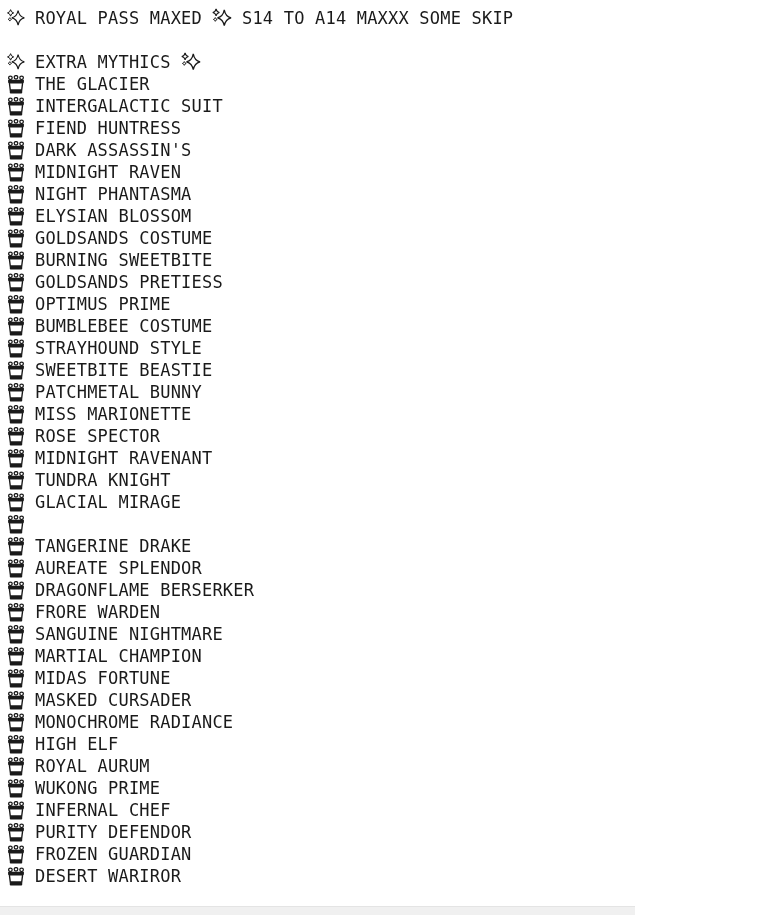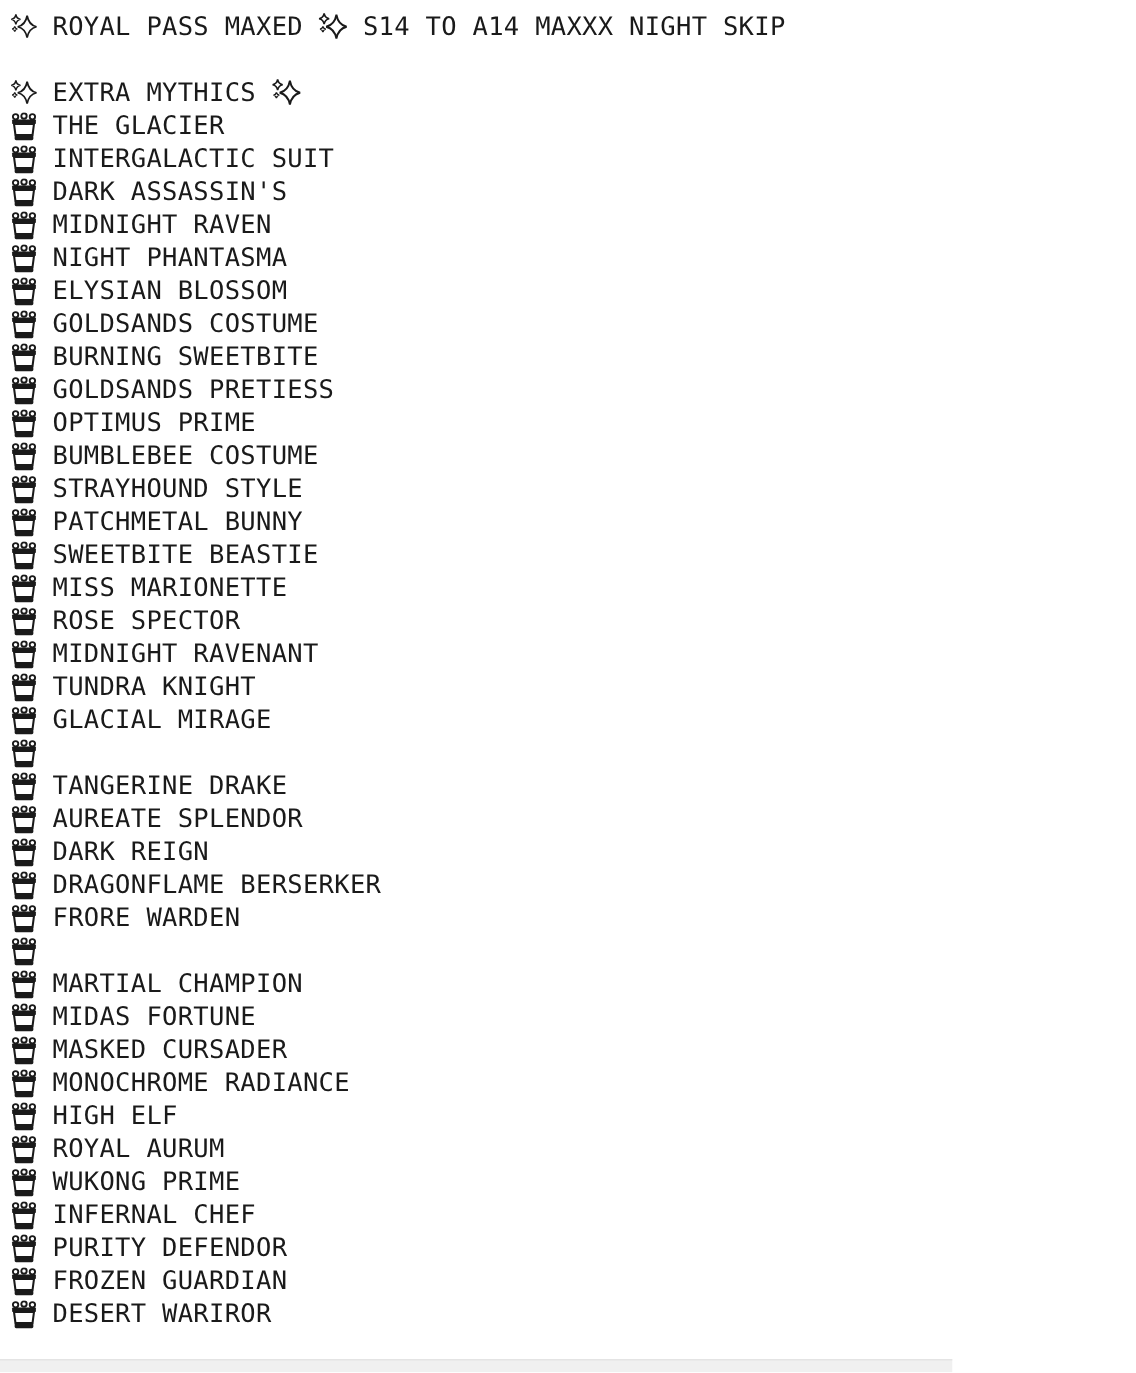--- a/index.html
+++ b/index.html
@@ -56,21 +56,21 @@
     <path d="M14.5 2 Q15.8 9.3 22 10.8 Q15.8 12.3 14.5 19.5 Q13.2 12.3 7 10.8 Q13.2 9.3 14.5 2 Z" fill="#ffffff" stroke="#1a1a1a" stroke-width="1.4"></path>
     <path d="M5.5 1 Q6.1 4.3 9.2 4.9 Q6.1 5.5 5.5 8.8 Q4.9 5.5 1.8 4.9 Q4.9 4.3 5.5 1 Z" fill="#ffffff" stroke="#1a1a1a" stroke-width="1.2"></path>
     <path d="M4.6 10.5 Q5 12.2 6.7 12.6 Q5 13 4.6 14.7 Q4.2 13 2.5 12.6 Q4.2 12.2 4.6 10.5 Z" fill="#ffffff" stroke="#1a1a1a" stroke-width="1"></path>
   </svg>
 </span><span>ROYAL PASS MAXED</span><span class="inline-icon">
   <svg width="22" height="20" viewBox="0 0 24 22" aria-hidden="true">
     <path d="M14.5 2 Q15.8 9.3 22 10.8 Q15.8 12.3 14.5 19.5 Q13.2 12.3 7 10.8 Q13.2 9.3 14.5 2 Z" fill="#ffffff" stroke="#1a1a1a" stroke-width="1.4"></path>
     <path d="M5.5 1 Q6.1 4.3 9.2 4.9 Q6.1 5.5 5.5 8.8 Q4.9 5.5 1.8 4.9 Q4.9 4.3 5.5 1 Z" fill="#ffffff" stroke="#1a1a1a" stroke-width="1.2"></path>
     <path d="M4.6 10.5 Q5 12.2 6.7 12.6 Q5 13 4.6 14.7 Q4.2 13 2.5 12.6 Q4.2 12.2 4.6 10.5 Z" fill="#ffffff" stroke="#1a1a1a" stroke-width="1"></path>
   </svg>
-</span><span>S14 TO A14 MAXXX NIGHT SKIP</span>
+</span><span>S14 TO A14 MAXXX SOME SKIP</span>
     </div>
 
     <div class="spacer"></div>
 
     <div class="line">
       <span class="icon-slot">
   <svg width="22" height="20" viewBox="0 0 24 22" aria-hidden="true">
     <path d="M14.5 2 Q15.8 9.3 22 10.8 Q15.8 12.3 14.5 19.5 Q13.2 12.3 7 10.8 Q13.2 9.3 14.5 2 Z" fill="#ffffff" stroke="#1a1a1a" stroke-width="1.4"></path>
     <path d="M5.5 1 Q6.1 4.3 9.2 4.9 Q6.1 5.5 5.5 8.8 Q4.9 5.5 1.8 4.9 Q4.9 4.3 5.5 1 Z" fill="#ffffff" stroke="#1a1a1a" stroke-width="1.2"></path>
     <path d="M4.6 10.5 Q5 12.2 6.7 12.6 Q5 13 4.6 14.7 Q4.2 13 2.5 12.6 Q4.2 12.2 4.6 10.5 Z" fill="#ffffff" stroke="#1a1a1a" stroke-width="1"></path>
@@ -106,20 +106,33 @@
     <circle cx="13.8" cy="2.7" r="1.7" fill="#ffffff" stroke="#1a1a1a" stroke-width="1.2"></circle>
     <circle cx="8.5" cy="2.2" r="1.7" fill="#ffffff" stroke="#1a1a1a" stroke-width="1.2"></circle>
     <rect x="1" y="4.4" width="15" height="2.9" rx="0.5" fill="#1a1a1a"></rect>
     <path d="M2.2 7.3 L3.1 14.2 L13.9 14.2 L14.8 7.3 Z" fill="#ffffff" stroke="#1a1a1a" stroke-width="1.3"></path>
     <rect x="2.6" y="14.2" width="11.8" height="3.3" rx="0.9" fill="#1a1a1a"></rect>
   </svg>
 </span>
     <span>INTERGALACTIC SUIT</span>
   </div>
 
+  <div class="line">
+    <span class="icon-slot">
+  <svg width="18" height="19" viewBox="0 0 17 18" aria-hidden="true">
+    <circle cx="3.2" cy="2.7" r="1.7" fill="#ffffff" stroke="#1a1a1a" stroke-width="1.2"></circle>
+    <circle cx="13.8" cy="2.7" r="1.7" fill="#ffffff" stroke="#1a1a1a" stroke-width="1.2"></circle>
+    <circle cx="8.5" cy="2.2" r="1.7" fill="#ffffff" stroke="#1a1a1a" stroke-width="1.2"></circle>
+    <rect x="1" y="4.4" width="15" height="2.9" rx="0.5" fill="#1a1a1a"></rect>
+    <path d="M2.2 7.3 L3.1 14.2 L13.9 14.2 L14.8 7.3 Z" fill="#ffffff" stroke="#1a1a1a" stroke-width="1.3"></path>
+    <rect x="2.6" y="14.2" width="11.8" height="3.3" rx="0.9" fill="#1a1a1a"></rect>
+  </svg>
+</span>
+    <span>FIEND HUNTRESS</span>
+  </div>
 
   <div class="line">
     <span class="icon-slot">
   <svg width="18" height="19" viewBox="0 0 17 18" aria-hidden="true">
     <circle cx="3.2" cy="2.7" r="1.7" fill="#ffffff" stroke="#1a1a1a" stroke-width="1.2"></circle>
     <circle cx="13.8" cy="2.7" r="1.7" fill="#ffffff" stroke="#1a1a1a" stroke-width="1.2"></circle>
     <circle cx="8.5" cy="2.2" r="1.7" fill="#ffffff" stroke="#1a1a1a" stroke-width="1.2"></circle>
     <rect x="1" y="4.4" width="15" height="2.9" rx="0.5" fill="#1a1a1a"></rect>
     <path d="M2.2 7.3 L3.1 14.2 L13.9 14.2 L14.8 7.3 Z" fill="#ffffff" stroke="#1a1a1a" stroke-width="1.3"></path>
     <rect x="2.6" y="14.2" width="11.8" height="3.3" rx="0.9" fill="#1a1a1a"></rect>
@@ -258,48 +271,48 @@
     <span class="icon-slot">
   <svg width="18" height="19" viewBox="0 0 17 18" aria-hidden="true">
     <circle cx="3.2" cy="2.7" r="1.7" fill="#ffffff" stroke="#1a1a1a" stroke-width="1.2"></circle>
     <circle cx="13.8" cy="2.7" r="1.7" fill="#ffffff" stroke="#1a1a1a" stroke-width="1.2"></circle>
     <circle cx="8.5" cy="2.2" r="1.7" fill="#ffffff" stroke="#1a1a1a" stroke-width="1.2"></circle>
     <rect x="1" y="4.4" width="15" height="2.9" rx="0.5" fill="#1a1a1a"></rect>
     <path d="M2.2 7.3 L3.1 14.2 L13.9 14.2 L14.8 7.3 Z" fill="#ffffff" stroke="#1a1a1a" stroke-width="1.3"></path>
     <rect x="2.6" y="14.2" width="11.8" height="3.3" rx="0.9" fill="#1a1a1a"></rect>
   </svg>
 </span>
+    <span>SWEETBITE BEASTIE</span>
+  </div>
+
+  <div class="line">
+    <span class="icon-slot">
+  <svg width="18" height="19" viewBox="0 0 17 18" aria-hidden="true">
+    <circle cx="3.2" cy="2.7" r="1.7" fill="#ffffff" stroke="#1a1a1a" stroke-width="1.2"></circle>
+    <circle cx="13.8" cy="2.7" r="1.7" fill="#ffffff" stroke="#1a1a1a" stroke-width="1.2"></circle>
+    <circle cx="8.5" cy="2.2" r="1.7" fill="#ffffff" stroke="#1a1a1a" stroke-width="1.2"></circle>
+    <rect x="1" y="4.4" width="15" height="2.9" rx="0.5" fill="#1a1a1a"></rect>
+    <path d="M2.2 7.3 L3.1 14.2 L13.9 14.2 L14.8 7.3 Z" fill="#ffffff" stroke="#1a1a1a" stroke-width="1.3"></path>
+    <rect x="2.6" y="14.2" width="11.8" height="3.3" rx="0.9" fill="#1a1a1a"></rect>
+  </svg>
+</span>
     <span>PATCHMETAL BUNNY</span>
   </div>
 
   <div class="line">
     <span class="icon-slot">
   <svg width="18" height="19" viewBox="0 0 17 18" aria-hidden="true">
     <circle cx="3.2" cy="2.7" r="1.7" fill="#ffffff" stroke="#1a1a1a" stroke-width="1.2"></circle>
     <circle cx="13.8" cy="2.7" r="1.7" fill="#ffffff" stroke="#1a1a1a" stroke-width="1.2"></circle>
     <circle cx="8.5" cy="2.2" r="1.7" fill="#ffffff" stroke="#1a1a1a" stroke-width="1.2"></circle>
     <rect x="1" y="4.4" width="15" height="2.9" rx="0.5" fill="#1a1a1a"></rect>
     <path d="M2.2 7.3 L3.1 14.2 L13.9 14.2 L14.8 7.3 Z" fill="#ffffff" stroke="#1a1a1a" stroke-width="1.3"></path>
     <rect x="2.6" y="14.2" width="11.8" height="3.3" rx="0.9" fill="#1a1a1a"></rect>
   </svg>
 </span>
-    <span>SWEETBITE BEASTIE</span>
-  </div>
-
-  <div class="line">
-    <span class="icon-slot">
-  <svg width="18" height="19" viewBox="0 0 17 18" aria-hidden="true">
-    <circle cx="3.2" cy="2.7" r="1.7" fill="#ffffff" stroke="#1a1a1a" stroke-width="1.2"></circle>
-    <circle cx="13.8" cy="2.7" r="1.7" fill="#ffffff" stroke="#1a1a1a" stroke-width="1.2"></circle>
-    <circle cx="8.5" cy="2.2" r="1.7" fill="#ffffff" stroke="#1a1a1a" stroke-width="1.2"></circle>
-    <rect x="1" y="4.4" width="15" height="2.9" rx="0.5" fill="#1a1a1a"></rect>
-    <path d="M2.2 7.3 L3.1 14.2 L13.9 14.2 L14.8 7.3 Z" fill="#ffffff" stroke="#1a1a1a" stroke-width="1.3"></path>
-    <rect x="2.6" y="14.2" width="11.8" height="3.3" rx="0.9" fill="#1a1a1a"></rect>
-  </svg>
-</span>
     <span>MISS MARIONETTE</span>
   </div>
 
   <div class="line">
     <span class="icon-slot">
   <svg width="18" height="19" viewBox="0 0 17 18" aria-hidden="true">
     <circle cx="3.2" cy="2.7" r="1.7" fill="#ffffff" stroke="#1a1a1a" stroke-width="1.2"></circle>
     <circle cx="13.8" cy="2.7" r="1.7" fill="#ffffff" stroke="#1a1a1a" stroke-width="1.2"></circle>
     <circle cx="8.5" cy="2.2" r="1.7" fill="#ffffff" stroke="#1a1a1a" stroke-width="1.2"></circle>
     <rect x="1" y="4.4" width="15" height="2.9" rx="0.5" fill="#1a1a1a"></rect>
@@ -386,33 +399,20 @@
     <circle cx="13.8" cy="2.7" r="1.7" fill="#ffffff" stroke="#1a1a1a" stroke-width="1.2"></circle>
     <circle cx="8.5" cy="2.2" r="1.7" fill="#ffffff" stroke="#1a1a1a" stroke-width="1.2"></circle>
     <rect x="1" y="4.4" width="15" height="2.9" rx="0.5" fill="#1a1a1a"></rect>
     <path d="M2.2 7.3 L3.1 14.2 L13.9 14.2 L14.8 7.3 Z" fill="#ffffff" stroke="#1a1a1a" stroke-width="1.3"></path>
     <rect x="2.6" y="14.2" width="11.8" height="3.3" rx="0.9" fill="#1a1a1a"></rect>
   </svg>
 </span>
     <span>AUREATE SPLENDOR</span>
   </div>
 
-  <div class="line">
-    <span class="icon-slot">
-  <svg width="18" height="19" viewBox="0 0 17 18" aria-hidden="true">
-    <circle cx="3.2" cy="2.7" r="1.7" fill="#ffffff" stroke="#1a1a1a" stroke-width="1.2"></circle>
-    <circle cx="13.8" cy="2.7" r="1.7" fill="#ffffff" stroke="#1a1a1a" stroke-width="1.2"></circle>
-    <circle cx="8.5" cy="2.2" r="1.7" fill="#ffffff" stroke="#1a1a1a" stroke-width="1.2"></circle>
-    <rect x="1" y="4.4" width="15" height="2.9" rx="0.5" fill="#1a1a1a"></rect>
-    <path d="M2.2 7.3 L3.1 14.2 L13.9 14.2 L14.8 7.3 Z" fill="#ffffff" stroke="#1a1a1a" stroke-width="1.3"></path>
-    <rect x="2.6" y="14.2" width="11.8" height="3.3" rx="0.9" fill="#1a1a1a"></rect>
-  </svg>
-</span>
-    <span>DARK REIGN</span>
-  </div>
 
   <div class="line">
     <span class="icon-slot">
   <svg width="18" height="19" viewBox="0 0 17 18" aria-hidden="true">
     <circle cx="3.2" cy="2.7" r="1.7" fill="#ffffff" stroke="#1a1a1a" stroke-width="1.2"></circle>
     <circle cx="13.8" cy="2.7" r="1.7" fill="#ffffff" stroke="#1a1a1a" stroke-width="1.2"></circle>
     <circle cx="8.5" cy="2.2" r="1.7" fill="#ffffff" stroke="#1a1a1a" stroke-width="1.2"></circle>
     <rect x="1" y="4.4" width="15" height="2.9" rx="0.5" fill="#1a1a1a"></rect>
     <path d="M2.2 7.3 L3.1 14.2 L13.9 14.2 L14.8 7.3 Z" fill="#ffffff" stroke="#1a1a1a" stroke-width="1.3"></path>
     <rect x="2.6" y="14.2" width="11.8" height="3.3" rx="0.9" fill="#1a1a1a"></rect>
@@ -439,20 +439,21 @@
     <span class="icon-slot">
   <svg width="18" height="19" viewBox="0 0 17 18" aria-hidden="true">
     <circle cx="3.2" cy="2.7" r="1.7" fill="#ffffff" stroke="#1a1a1a" stroke-width="1.2"></circle>
     <circle cx="13.8" cy="2.7" r="1.7" fill="#ffffff" stroke="#1a1a1a" stroke-width="1.2"></circle>
     <circle cx="8.5" cy="2.2" r="1.7" fill="#ffffff" stroke="#1a1a1a" stroke-width="1.2"></circle>
     <rect x="1" y="4.4" width="15" height="2.9" rx="0.5" fill="#1a1a1a"></rect>
     <path d="M2.2 7.3 L3.1 14.2 L13.9 14.2 L14.8 7.3 Z" fill="#ffffff" stroke="#1a1a1a" stroke-width="1.3"></path>
     <rect x="2.6" y="14.2" width="11.8" height="3.3" rx="0.9" fill="#1a1a1a"></rect>
   </svg>
 </span>
+    <span>SANGUINE NIGHTMARE</span>
   </div>
 
   <div class="line">
     <span class="icon-slot">
   <svg width="18" height="19" viewBox="0 0 17 18" aria-hidden="true">
     <circle cx="3.2" cy="2.7" r="1.7" fill="#ffffff" stroke="#1a1a1a" stroke-width="1.2"></circle>
     <circle cx="13.8" cy="2.7" r="1.7" fill="#ffffff" stroke="#1a1a1a" stroke-width="1.2"></circle>
     <circle cx="8.5" cy="2.2" r="1.7" fill="#ffffff" stroke="#1a1a1a" stroke-width="1.2"></circle>
     <rect x="1" y="4.4" width="15" height="2.9" rx="0.5" fill="#1a1a1a"></rect>
     <path d="M2.2 7.3 L3.1 14.2 L13.9 14.2 L14.8 7.3 Z" fill="#ffffff" stroke="#1a1a1a" stroke-width="1.3"></path>

